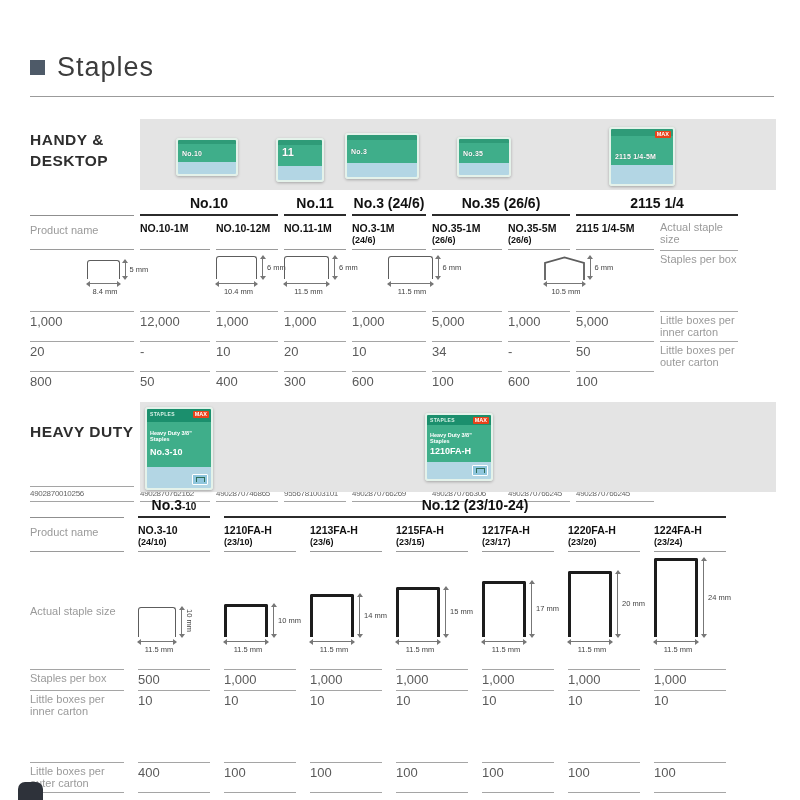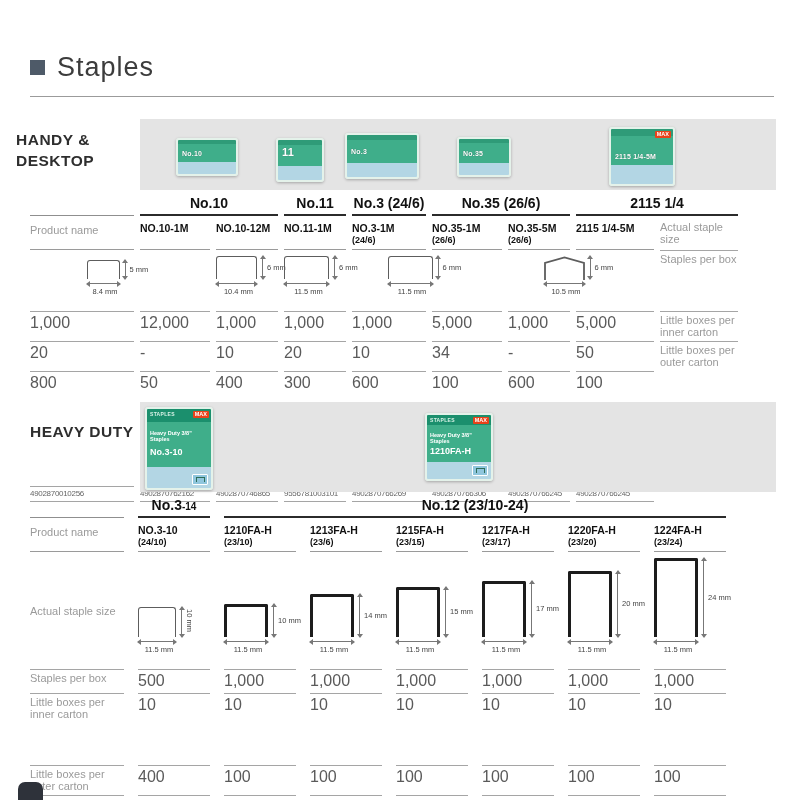--- a/index.html
+++ b/index.html
@@ -53,21 +53,21 @@
 
   .pn{padding:6px 0 4px;border-bottom:1.5px solid #9a9a9a;}
   .pn-main{display:block;font-size:10.5px;font-weight:bold;color:#111;white-space:nowrap;}
   .pn-sub{display:block;font-size:9px;font-weight:bold;color:#111;margin-top:1px;min-height:10px;}
   .pnl{padding-top:8px;}
 
   .rl{color:#9a9a9a;font-size:11px;}
   .rl.small{font-size:11px;}
   .asl{align-self:center;font-size:11px;}
 
-  .val{font-size:16px;color:#5a5a5a;}
+  .val{font-size:13px;color:#5a5a5a;}
   .bt{border-top:1.3px solid #a5a5a5;padding:2px 0 3px;}
   .bb{border-bottom:1.3px solid #a5a5a5;margin-top:42px;}
   .ean{font-size:8px;letter-spacing:-0.3px;color:#666;white-space:nowrap;}
 
   
   .dcell{display:flex;justify-content:center;align-items:flex-end;padding:6px 0 8px;}
   .diag{position:relative;width:calc(var(--w) + 34px);height:calc(var(--h) + 24px);}
   .staple{position:absolute;left:0;top:0;width:var(--w);height:var(--h);
           border:1.6px solid #5d5d5d;border-bottom:none;border-radius:3px 3px 0 0;box-sizing:border-box;}
   .hv .staple{border-width:3px;border-color:#1c1c1c;border-bottom:none;border-radius:2px 2px 0 0;}
@@ -92,21 +92,21 @@
 </style>
 </head>
 <body>
 
 <div class="abs title-row">
   <span class="title-bullet"></span>
   <span class="title-text">Staples</span>
 </div>
 <div class="abs title-rule"></div>
 
-<div class="abs section-label" style="left:16px;top:130px;">
+<div class="abs section-label" style="left:30px;top:130px;">
   <span>HANDY &amp;</span><br>
   <span>DESKTOP</span>
 </div>
 
 <div class="abs band" style="left:140px;top:119px;width:636px;height:71px;">
   <div class="pbox" style="left:36px;top:19px;width:58px;height:34px;">
     <span class="pbox-label">No.10</span>
   </div>
   <div class="pbox" style="left:136px;top:19px;width:44px;height:40px;">
     <span class="pbox-label big">11</span>
@@ -267,21 +267,21 @@
     <span class="max-chip">MAX</span>
     <span class="pbox-l1">Heavy Duty 3/8" Staples</span>
     <span class="pbox-l2">1210FA-H</span>
     <span class="pbox-chip"></span>
   </div>
 </div>
 
 <div class="abs spec-table heavy-table">
 
   <div class="cell rowA-label"></div>
-  <div class="cell gh"><span>No.3</span><span class="gh-sub">-14</span></div>
+  <div class="cell gh"><span>No.3</span><span class="gh-sub">-10</span></div>
   <div class="cell gh span6">No.12 (23/10-24)</div>
 
   <div class="cell rl pnl pn" style="border-bottom:1.5px solid #9a9a9a;">Product name</div>
   <div class="cell pn">
       <span class="pn-main">NO.3-10</span>
       <span class="pn-sub">(24/10)</span>
     </div>
   <div class="cell pn">
       <span class="pn-main">1210FA-H</span>
       <span class="pn-sub">(23/10)</span>

